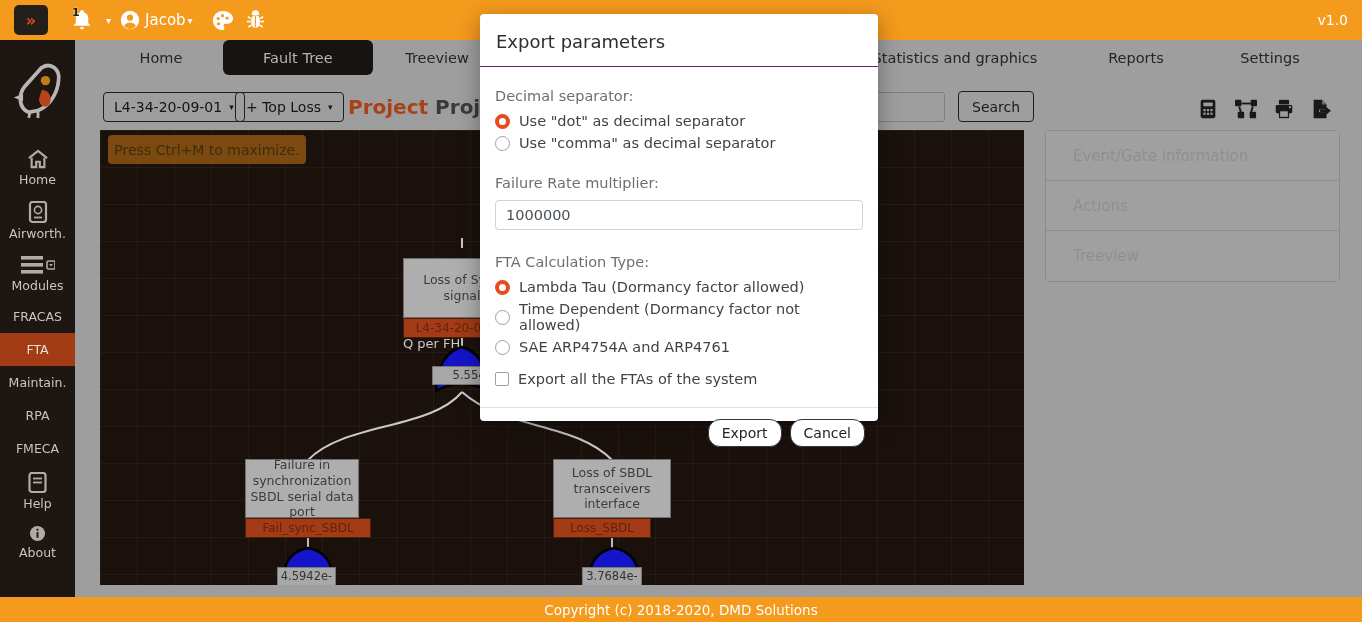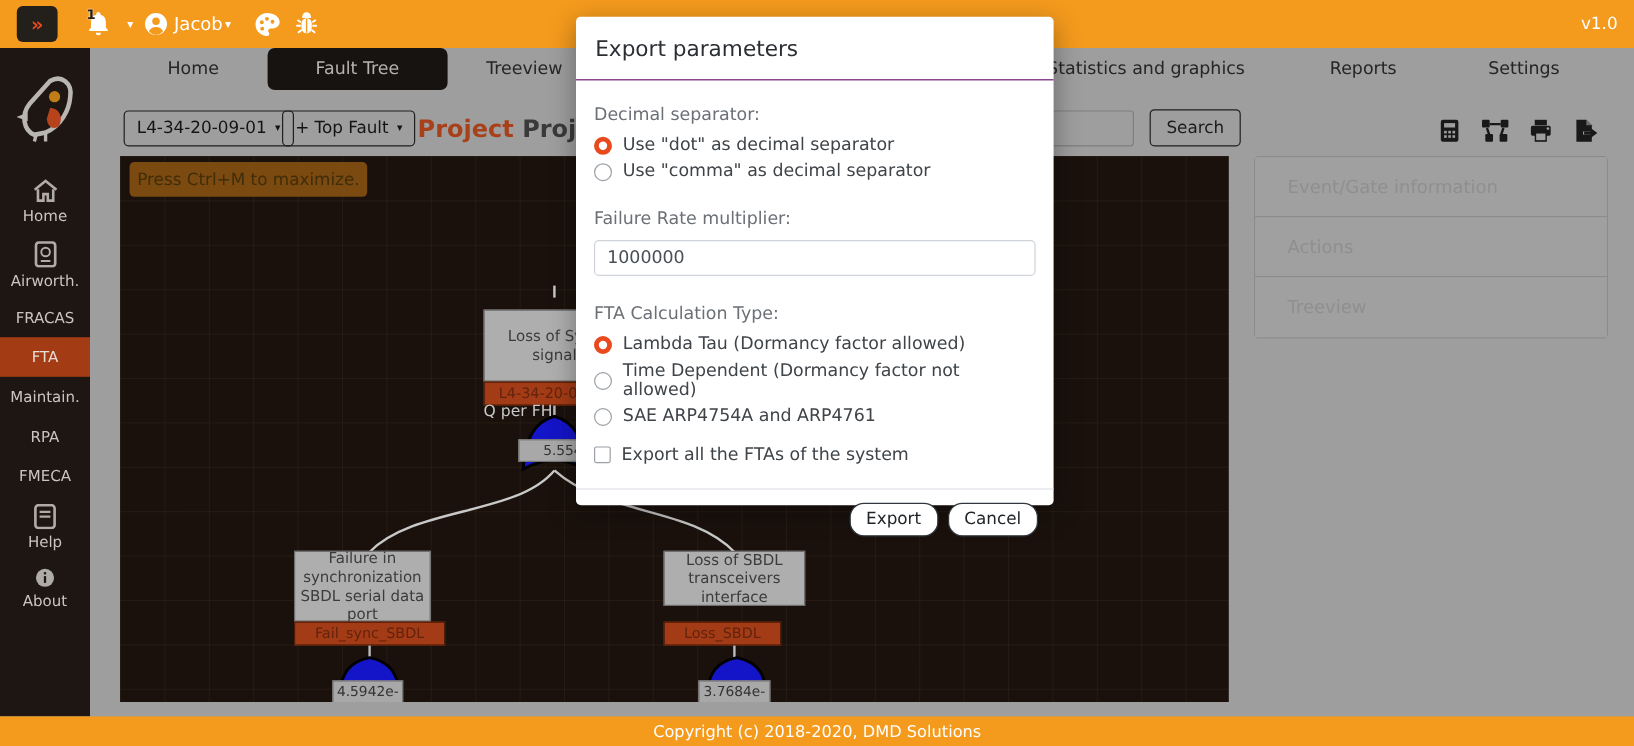--- a/index.html
+++ b/index.html
@@ -136,20 +136,30 @@
     <span>Home</span>
   </div>
   <div class="side-item">
     <svg width="20" height="22" viewBox="0 0 20 22">
         <rect x="2" y="1" width="16" height="20" rx="2.5" fill="none" stroke="#c9c5c1" stroke-width="2.2"></rect>
         <circle cx="10" cy="9" r="3.6" fill="none" stroke="#c9c5c1" stroke-width="1.6"></circle>
         <line x1="6" y1="16.5" x2="14" y2="16.5" stroke="#c9c5c1" stroke-width="1.8"></line>
       </svg>
     <span>Airworth.</span>
   </div>
+  <div class="side-item">
+    <svg width="34" height="20" viewBox="0 0 34 20">
+        <rect x="0" y="1" width="22" height="3.6" fill="#c9c5c1"></rect>
+        <rect x="0" y="8" width="22" height="3.6" fill="#c9c5c1"></rect>
+        <rect x="0" y="15" width="22" height="3.6" fill="#c9c5c1"></rect>
+        <rect x="26" y="6" width="8" height="8" rx="1.5" fill="none" stroke="#c9c5c1" stroke-width="1.6"></rect>
+        <path d="M28 9 l2 2.4 2-2.4" fill="#c9c5c1"></path>
+      </svg>
+    <span>Modules</span>
+  </div>
   <div class="side-item textonly">
       <span>FRACAS</span>
     </div>
   <div class="side-item textonly active">
       <span>FTA</span>
     </div>
   <div class="side-item textonly">
       <span>Maintain.</span>
     </div>
   <div class="side-item textonly">
@@ -185,21 +195,21 @@
     <div class="tab" style="left:880px">Statistics and graphics</div>
     <div class="tab" style="left:1061px">Reports</div>
     <div class="tab" style="left:1195px">Settings</div>
   </div>
 
   <div class="tool-btn" style="left:28px; top:52px;">
     <span>L4-34-20-09-01</span>
       <span class="caret2">▾</span>
   </div>
   <div class="tool-btn" style="left:160px; top:52px;">
-    <span>+ Top Fault</span>
+    <span>+ Top Loss</span>
       <span class="caret2">▾</span>
   </div>
   <div class="proj-head" style="left:273px; top:55px;">
     <span class="brand">Project</span><span>Proje</span>
   </div>
   <input class="search-input" style="left: 745px; top: 52px; width: 125px;">
   <button class="search-btn" style="left:883px; top:51px;">Search</button>
 
   <div class="tb-icons" style="left:1122px; top:58px;">
     <svg width="22" height="22" viewBox="0 0 24 24">
@@ -264,21 +274,21 @@
     <div class="node-val" style="left:332px; top:236px; width:100px;">5.5541e-7</div>
 
     <div class="node-box" style="left:145px; top:329px; width:114px; height:59px;">Failure in synchronization SBDL serial data port</div>
     <div class="node-id" style="left:145px; top:388px; width:126px;">Fail_sync_SBDL</div>
     <div class="stem" style="left:207px; top:408px; height:10px;"></div>
     <svg class="gate" style="left:180px; top:416px;" width="56" height="32" viewBox="0 0 60 34">
         <path d="M30 2 C14 5 5 14 4 32 C22 25 38 25 56 32 C55 14 46 5 30 2 Z" fill="#1414c8" stroke="#000" stroke-width="2.5"></path>
       </svg>
     <div class="node-val" style="left:177px; top:437px; width:59px;">4.5942e-8</div>
 
-    <div class="node-box" style="left:453px; top:329px; width:118px; height:46px;">Loss of SBDL transceivers interface</div>
+    <div class="node-box" style="left:453px; top:329px; width:118px; height:59px;">Loss of SBDL transceivers interface</div>
     <div class="node-id" style="left:453px; top:388px; width:98px;">Loss_SBDL</div>
     <div class="stem" style="left:511px; top:408px; height:10px;"></div>
     <svg class="gate" style="left:486px; top:416px;" width="56" height="32" viewBox="0 0 60 34">
         <path d="M30 2 C14 5 5 14 4 32 C22 25 38 25 56 32 C55 14 46 5 30 2 Z" fill="#1414c8" stroke="#000" stroke-width="2.5"></path>
       </svg>
     <div class="node-val" style="left:482px; top:437px; width:60px;">3.7684e-9</div>
   </div>
 
   <div class="rpanel">
     <div class="rpanel-item">Event/Gate information</div>

